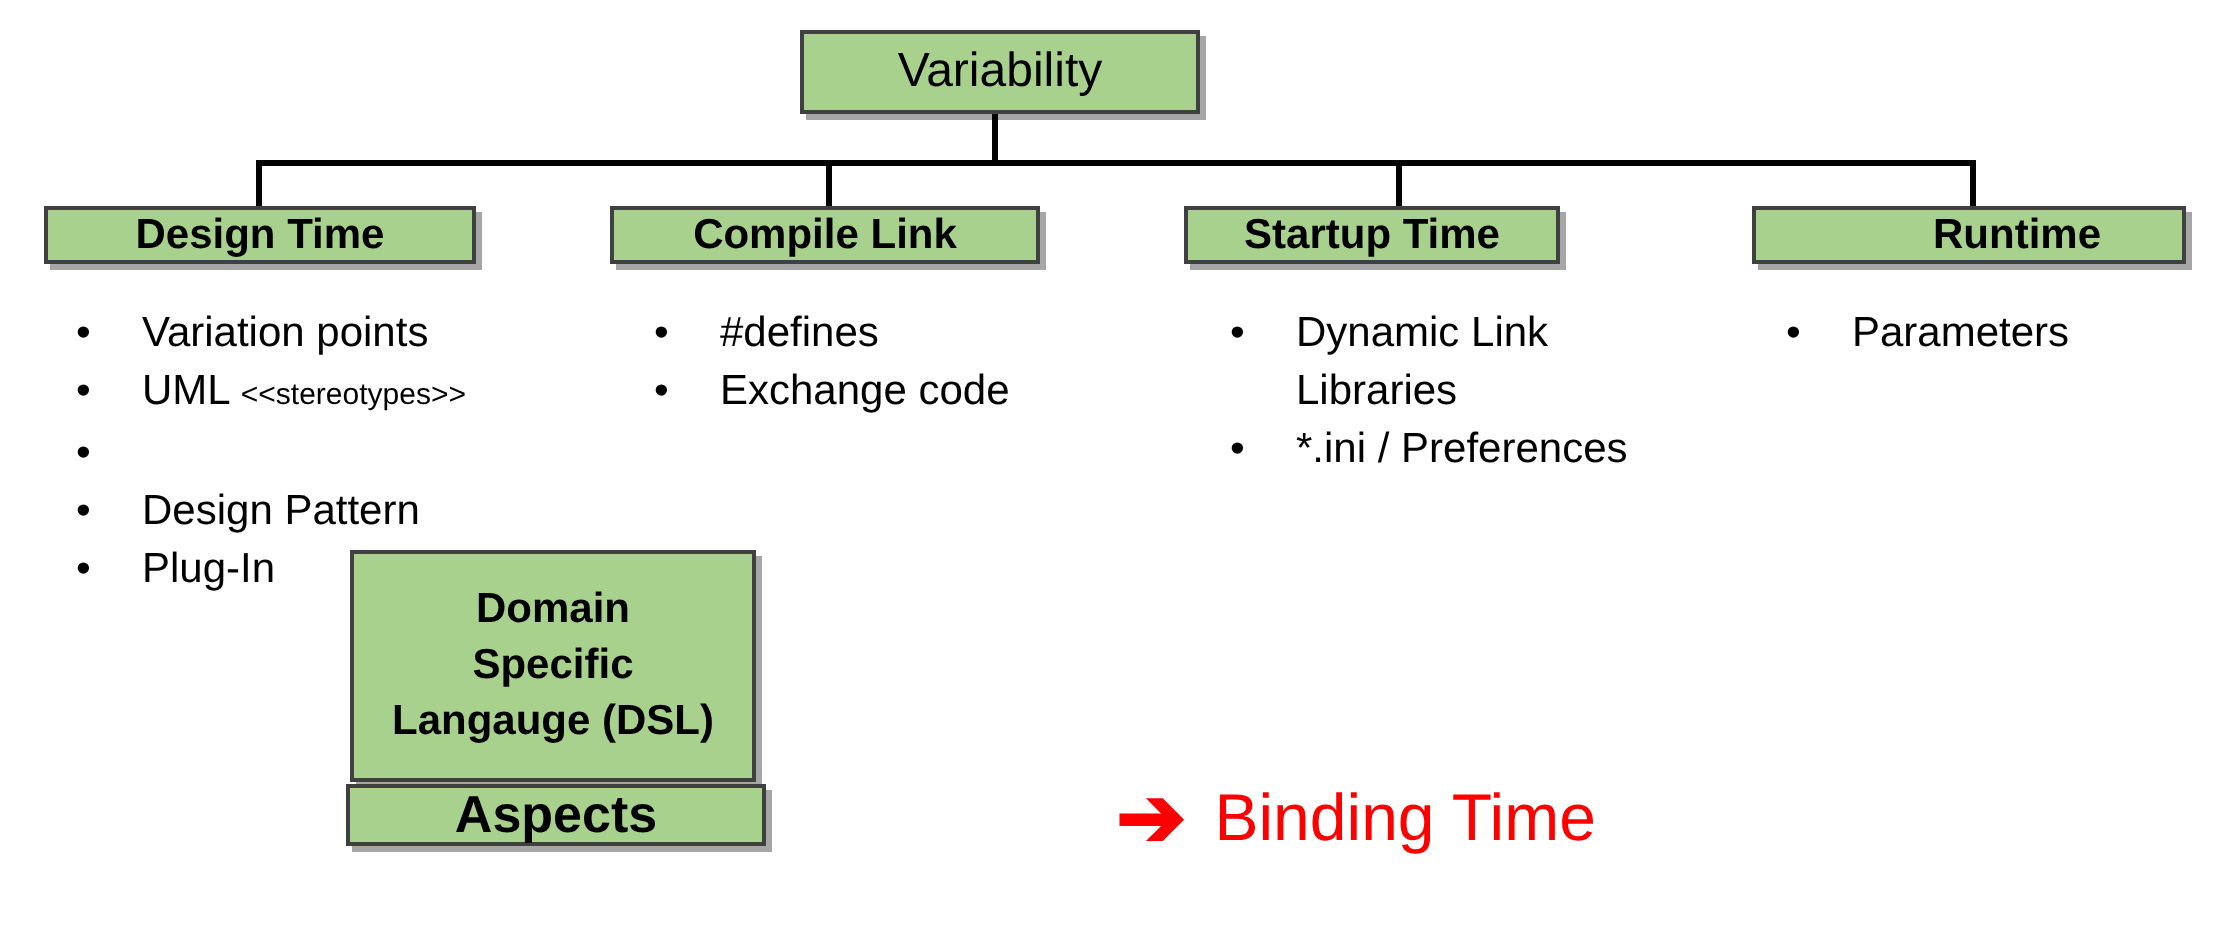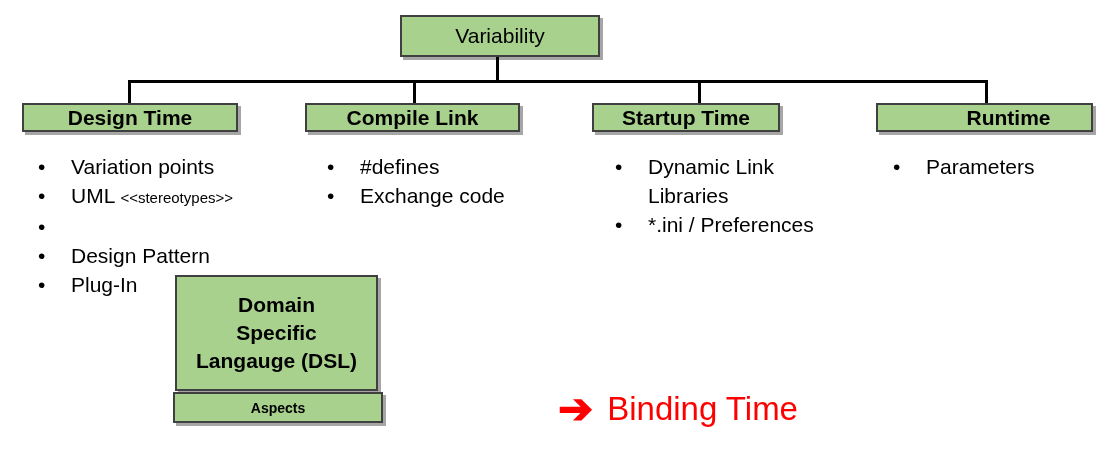--- a/index.html
+++ b/index.html
@@ -13,28 +13,28 @@
   }
   .gbox{
     position:absolute;
     background:#a9d18e;
     border:2px solid #404040;
     box-shadow:3px 3px 0 #a6a6a6;
     box-sizing:border-box;
     display:flex;align-items:center;justify-content:center;
     text-align:center;
   }
-  .root-box{left:400px;top:15px;width:200px;height:42px;font-size:21px;}
+  .root-box{left:400px;top:15px;width:200px;height:42px;font-size:24px;}
   .hdr{font-weight:bold;font-size:21px;height:29px;top:103px;}
   .hdr-design {left:22px; width:216px;}
   .hdr-compile{left:305px;width:215px;}
   .hdr-startup{left:592px;width:188px;}
   .hdr-runtime{left:876px;width:217px;padding-left:48px;}
   .dsl-box{left:175px;top:275px;width:203px;height:116px;font-weight:bold;font-size:21px;line-height:28px;flex-direction:column;}
-  .aspects-box{left:173px;top:392px;width:210px;height:31px;font-weight:bold;font-size:14px;}
+  .aspects-box{left:173px;top:392px;width:210px;height:31px;font-weight:bold;font-size:26px;}
   .line{position:absolute;background:#000;}
   .bullets{position:absolute;font-size:21px;line-height:29px;}
   .bi{display:flex;align-items:flex-start;}
   .bi .dot{flex:0 0 33px;}
   .bi .txt{white-space:pre-wrap;}
   .small-suffix{font-size:15px;}
   .wrap-narrow{width:170px;}
   .binding{
     position:absolute;left:558px;top:388px;
     color:#ff0000;display:flex;align-items:center;

